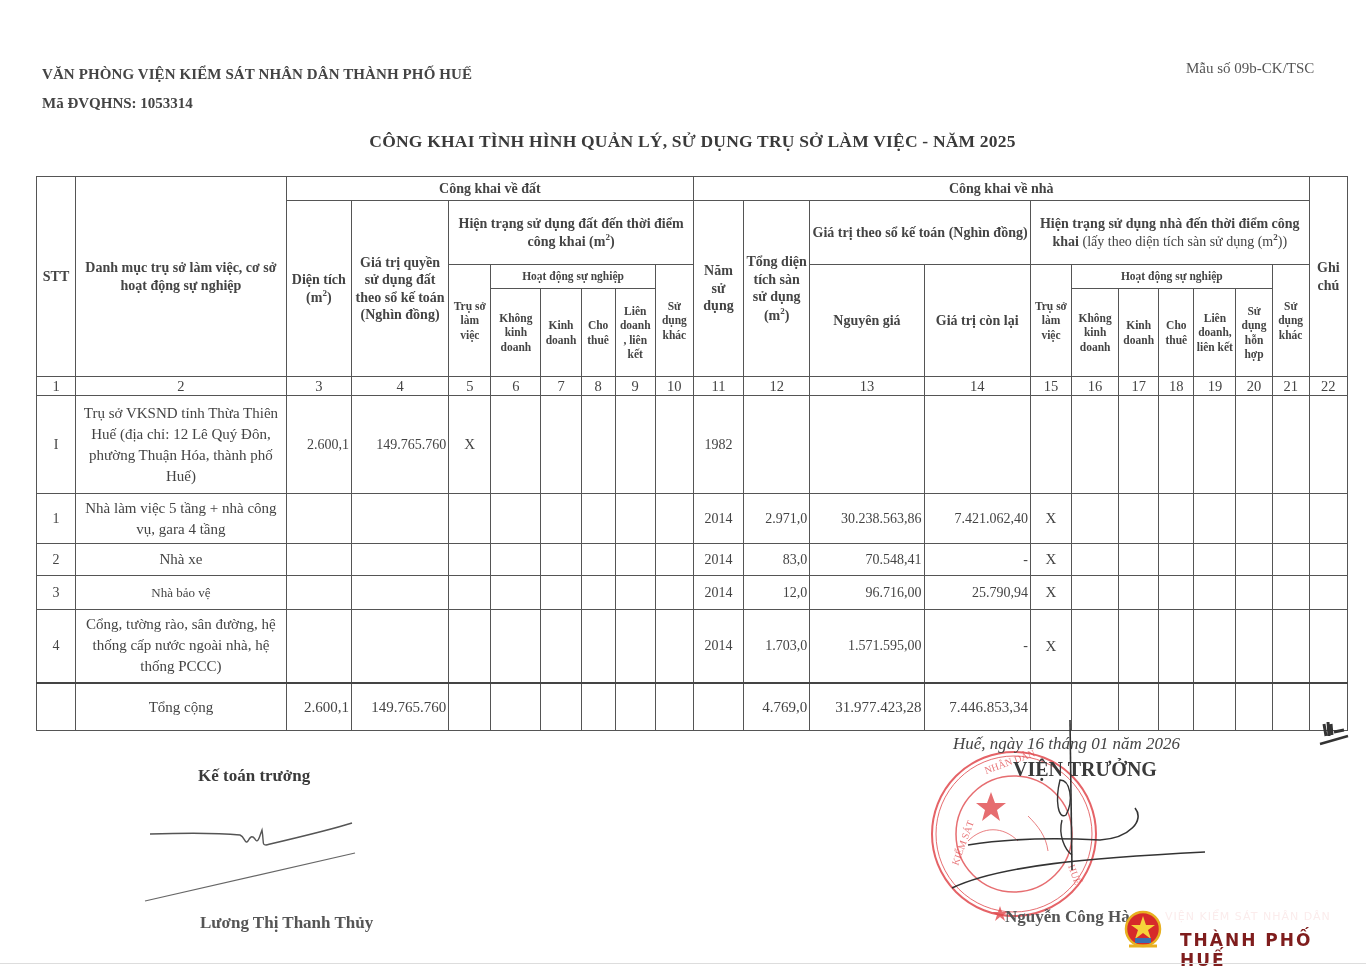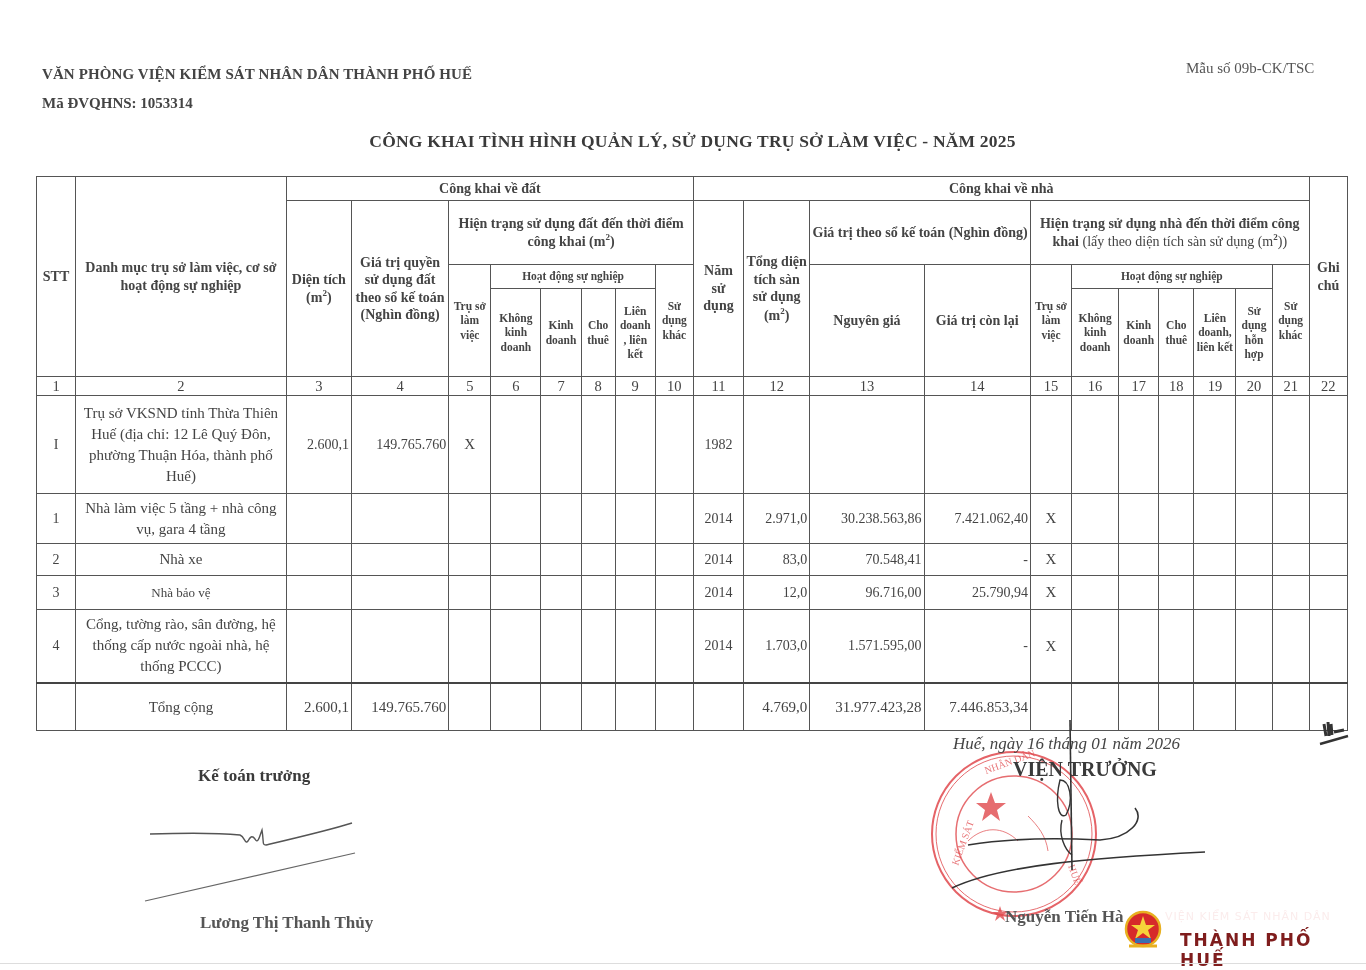--- a/index.html
+++ b/index.html
@@ -315,21 +315,21 @@
 </svg>
 <div class="abs date-line">Huế, ngày 16 tháng 01 năm 2026</div>
 <div class="abs sig-right-title">VIỆN TRƯỞNG</div>
 <svg class="abs" style="left:940px;top:720px" width="280" height="170">
   <path d="M130 0 L132 150" stroke="#333" stroke-width="1.6" fill="none"></path>
   <path d="M120 60 C115 80 118 100 126 95 C134 80 130 60 120 60 Z" stroke="#333" stroke-width="1.4" fill="none"></path>
   <path d="M122 100 C118 115 125 130 132 135" stroke="#333" stroke-width="1.4" fill="none"></path>
   <path d="M28 125 C70 118 120 118 160 120 C190 118 205 100 195 88" stroke="#333" stroke-width="1.6" fill="none"></path>
   <path d="M12 168 C60 145 150 138 265 132" stroke="#333" stroke-width="1.6" fill="none"></path>
 </svg>
-<div class="abs sig-right-name">Nguyễn Tiến Hà</div>
+<div class="abs sig-right-name">Nguyễn Công Hà</div>
 
 <svg class="abs" style="left:1124px;top:910px" width="38" height="40">
   <circle cx="19" cy="19" r="17" fill="#d62a2a"></circle>
   <circle cx="19" cy="19" r="17" fill="none" stroke="#e8b020" stroke-width="2.5"></circle>
   <polygon points="19,6 22,15 31,15 24,20 27,29 19,23 11,29 14,20 7,15 16,15" fill="#f5d33a"></polygon>
   <rect x="11" y="28" width="16" height="5" fill="#3a6fb0"></rect>
   <path d="M5 36 L33 36" stroke="#e8b020" stroke-width="3"></path>
 </svg>
 <div class="abs watermark-top">VIỆN KIỂM SÁT NHÂN DÂN</div>
 <div class="abs watermark">THÀNH PHỐ HUẾ</div>

